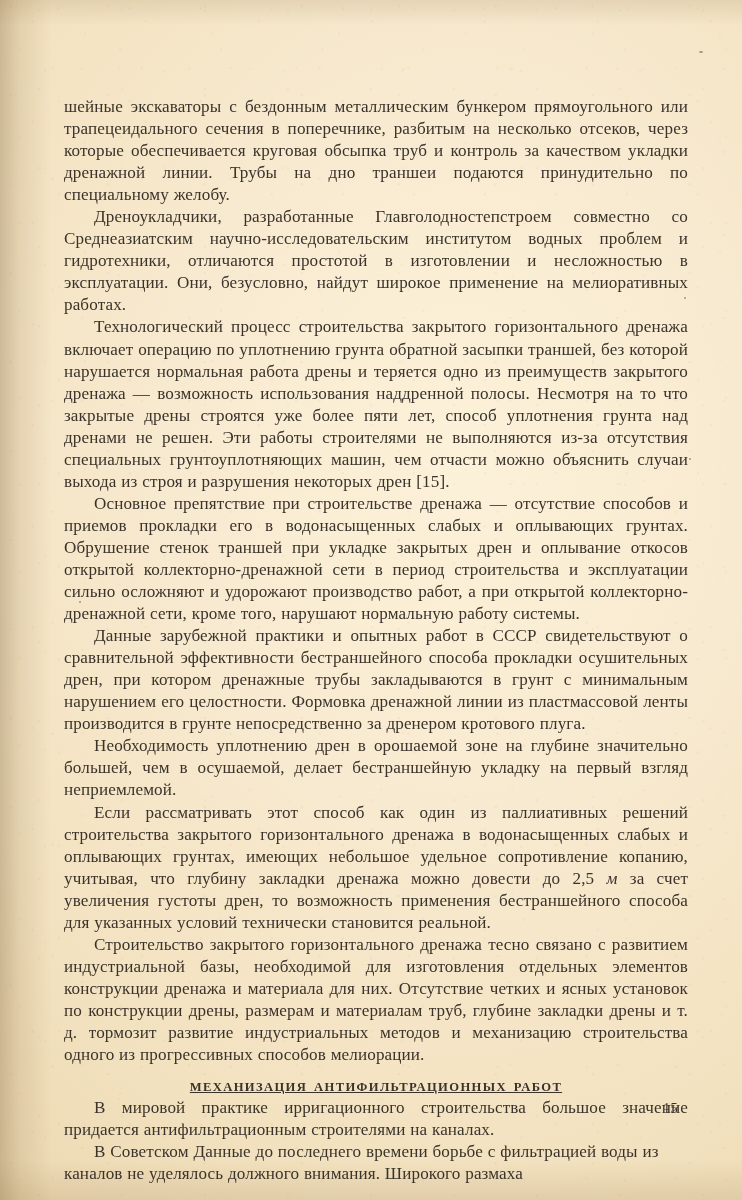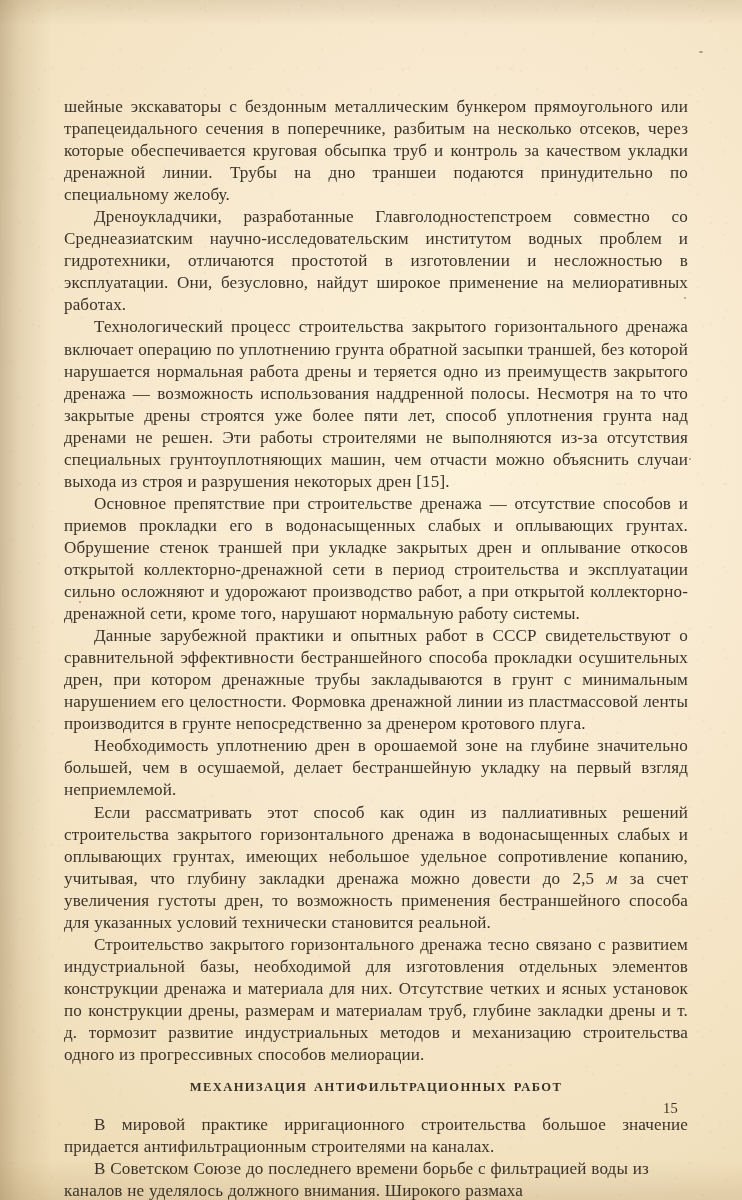--- a/index.html
+++ b/index.html
@@ -82,29 +82,30 @@
     text-indent: 30px;
     letter-spacing: .12px;
     word-spacing: .4px;
     color: #3a332b;
     -webkit-font-smoothing: none;
   }
   p.para.first { text-indent: 0; }
   p.para:last-of-type { text-align: left; }
 
   .section-head {
-    margin: 14px 0 19px 0;
+    margin: 14px 0 2px 0;
     text-align: center;
     font-size: 12.6px;
     font-weight: bold;
     letter-spacing: 1.35px;
     word-spacing: 2.4px;
     text-indent: 0;
     color: #3a332b;
     font-family: "Liberation Serif", "DejaVu Serif", serif;
+    text-decoration: underline;
   }
 
   .it { font-style: italic; }
 
   .folio {
     position: absolute;
     right: 64px;
     top: 1100px;
     font-size: 14.5px;
     color: #3a332b;
@@ -143,19 +144,19 @@
     <p class="para">
       <span>Если рассматривать этот способ как один из паллиативных решений строительства закрытого горизонтального дренажа в водонасыщенных слабых и оплывающих грунтах, имеющих небольшое удельное сопротивление копанию, учитывая, что глубину закладки дренажа можно довести до 2,5 </span><span class="it">м</span><span> за счет увеличения густоты дрен, то возможность применения бестраншейного способа для указанных условий технически становится реальной.</span>
     </p>
 
     <p class="para">Строительство закрытого горизонтального дренажа тесно связано с развитием индустриальной базы, необходимой для изготовления отдельных элементов конструкции дренажа и материала для них. Отсутствие четких и ясных установок по конструкции дрены, размерам и материалам труб, глубине закладки дрены и т. д. тормозит развитие индустриальных методов и механизацию строительства одного из прогрессивных способов мелиорации.</p>
 
     <p class="section-head">МЕХАНИЗАЦИЯ АНТИФИЛЬТРАЦИОННЫХ РАБОТ</p>
 
     <p class="para">В мировой практике ирригационного строительства большое значение придается антифильтрационным строителями на каналах.</p>
 
-    <p class="para">В Советском Союзе до последнего времени борьбе с фильтрацией воды из каналов не уделялось должного внимания. Широкого размаха</p>
+    <p class="para">В Советском Данные до последнего времени борьбе с фильтрацией воды из каналов не уделялось должного внимания. Широкого размаха</p>
 
   </div>
 
   <div class="folio">15</div>
 
 </div>
 
 </body></html>

